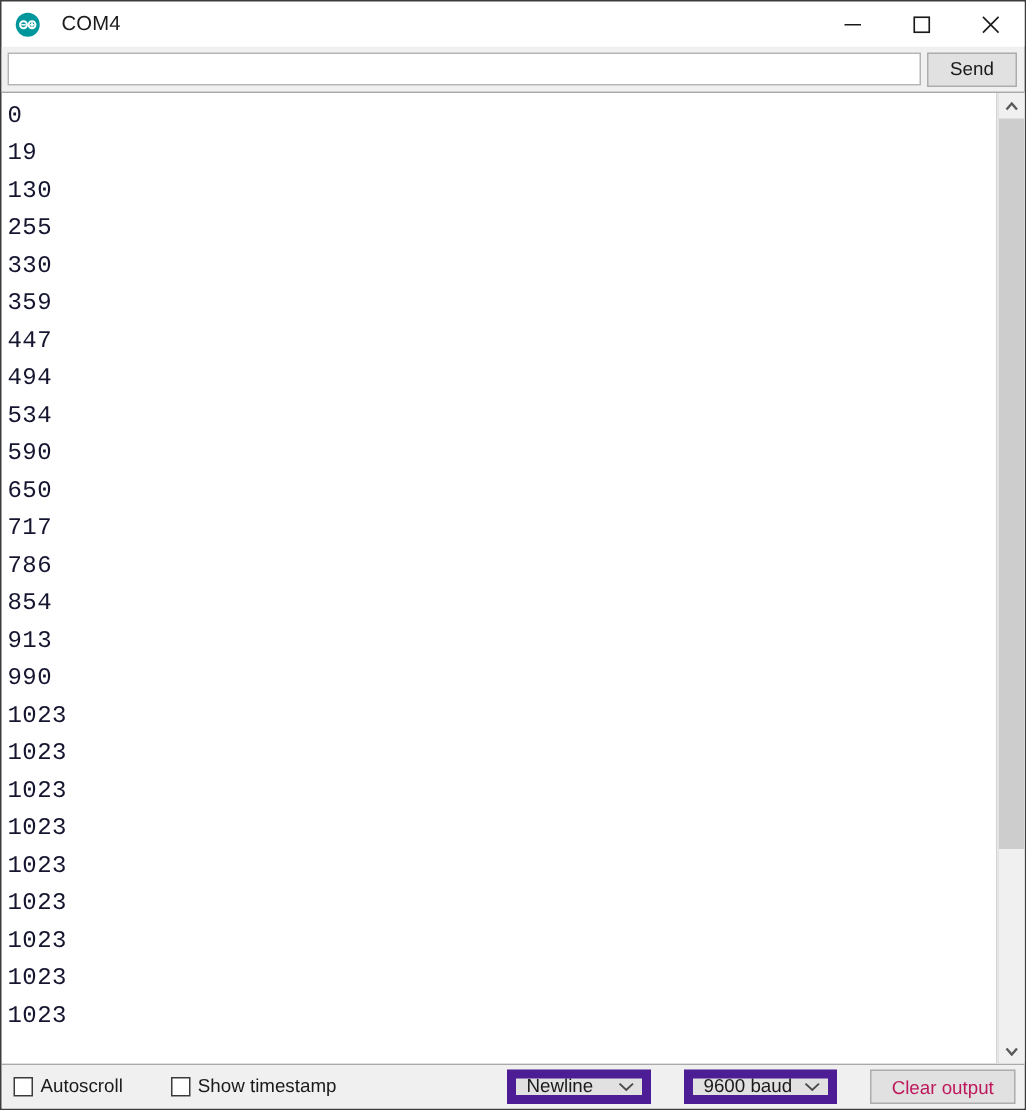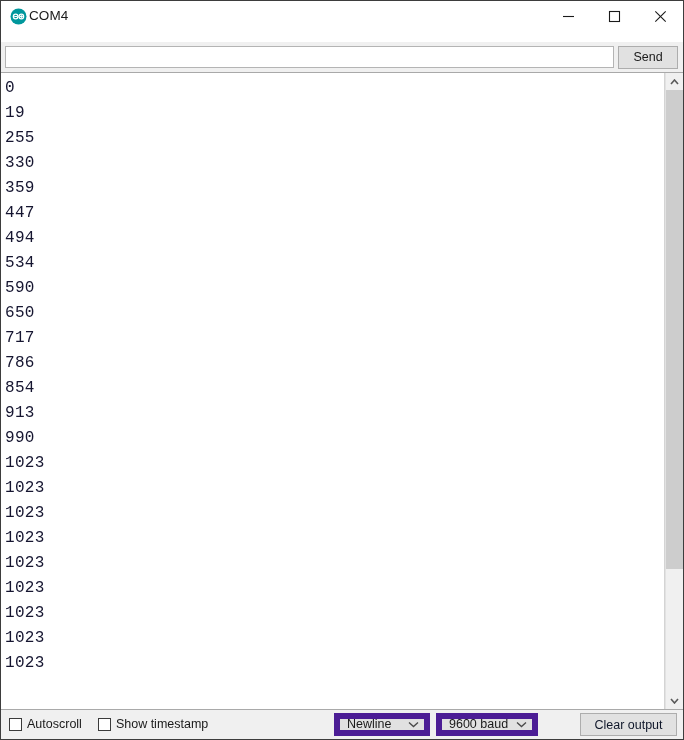--- a/index.html
+++ b/index.html
@@ -31,21 +31,21 @@
     min-height: 30px;
     background: #ffffff;
     display: flex;
     align-items: center;
     position: relative;
   }
   .title-left {
     display: flex;
     align-items: center;
     padding-left: 9px;
-    gap: 2px;
+    gap: 14px;
   }
   .app-icon {
     width: 17px;
     height: 17px;
     display: block;
   }
   .title-text {
     font-size: 13.5px;
     color: #1b1b1b;
     font-family: "Liberation Sans", sans-serif;
@@ -73,21 +73,20 @@
   
   .sendrow {
     height: 30px;
     min-height: 30px;
     background: #f0f0f0;
     display: flex;
     align-items: center;
     padding: 0 5px 0 4px;
     box-sizing: border-box;
     gap: 4px;
-    margin-top: 11px;
   }
   .send-input {
     flex: 1;
     height: 22px;
     box-sizing: border-box;
     border: 1px solid #b4b4b4;
     background: #ffffff;
     font-family: "Liberation Sans", sans-serif;
     font-size: 12px;
     color: #000000;
@@ -176,21 +175,21 @@
 
   
   .bottombar {
     height: 29px;
     min-height: 29px;
     background: #f0f0f0;
     display: flex;
     align-items: center;
     padding: 0 6px 0 8px;
     box-sizing: border-box;
-    gap: 0;
+    gap: 16px;
   }
   .chk-group {
     display: flex;
     align-items: center;
     gap: 5px;
     margin-right: 16px;
     cursor: default;
   }
   .chkbox {
     width: 13px;
@@ -231,25 +230,24 @@
   .combo-arrow { display: block; margin-left: 6px; }
 
   .clear-btn {
     width: 97px;
     height: 23px;
     box-sizing: border-box;
     border: 1px solid #adadad;
     background: #e1e1e1;
     font-family: "Liberation Sans", sans-serif;
     font-size: 12.5px;
-    color: #0f172a;
+    color: #be185d;
     cursor: default;
     padding: 0;
     border-radius: 0;
-    margin-left: 36px;
   }
 </style>
 </head>
 <body>
 
 <div id="app">
 
   <div class="titlebar">
     <div class="title-left">
       <span class="app-icon">
@@ -291,20 +289,21 @@
 
   <div class="sendrow">
     <input class="send-input" type="text" autofocus="" placeholder="" style="">
     <button class="send-btn">Send</button>
   </div>
 
   <div class="output-wrap">
     <div class="output-text" id="output-text" style="color: rgb(21, 21, 48); background: rgb(255, 255, 255);">
         <div class="out-line">0</div>
         <div class="out-line">19</div>
+        <div class="out-line">130</div>
         <div class="out-line">255</div>
         <div class="out-line">330</div>
         <div class="out-line">359</div>
         <div class="out-line">447</div>
         <div class="out-line">494</div>
         <div class="out-line">534</div>
         <div class="out-line">590</div>
         <div class="out-line">650</div>
         <div class="out-line">717</div>
         <div class="out-line">786</div>

